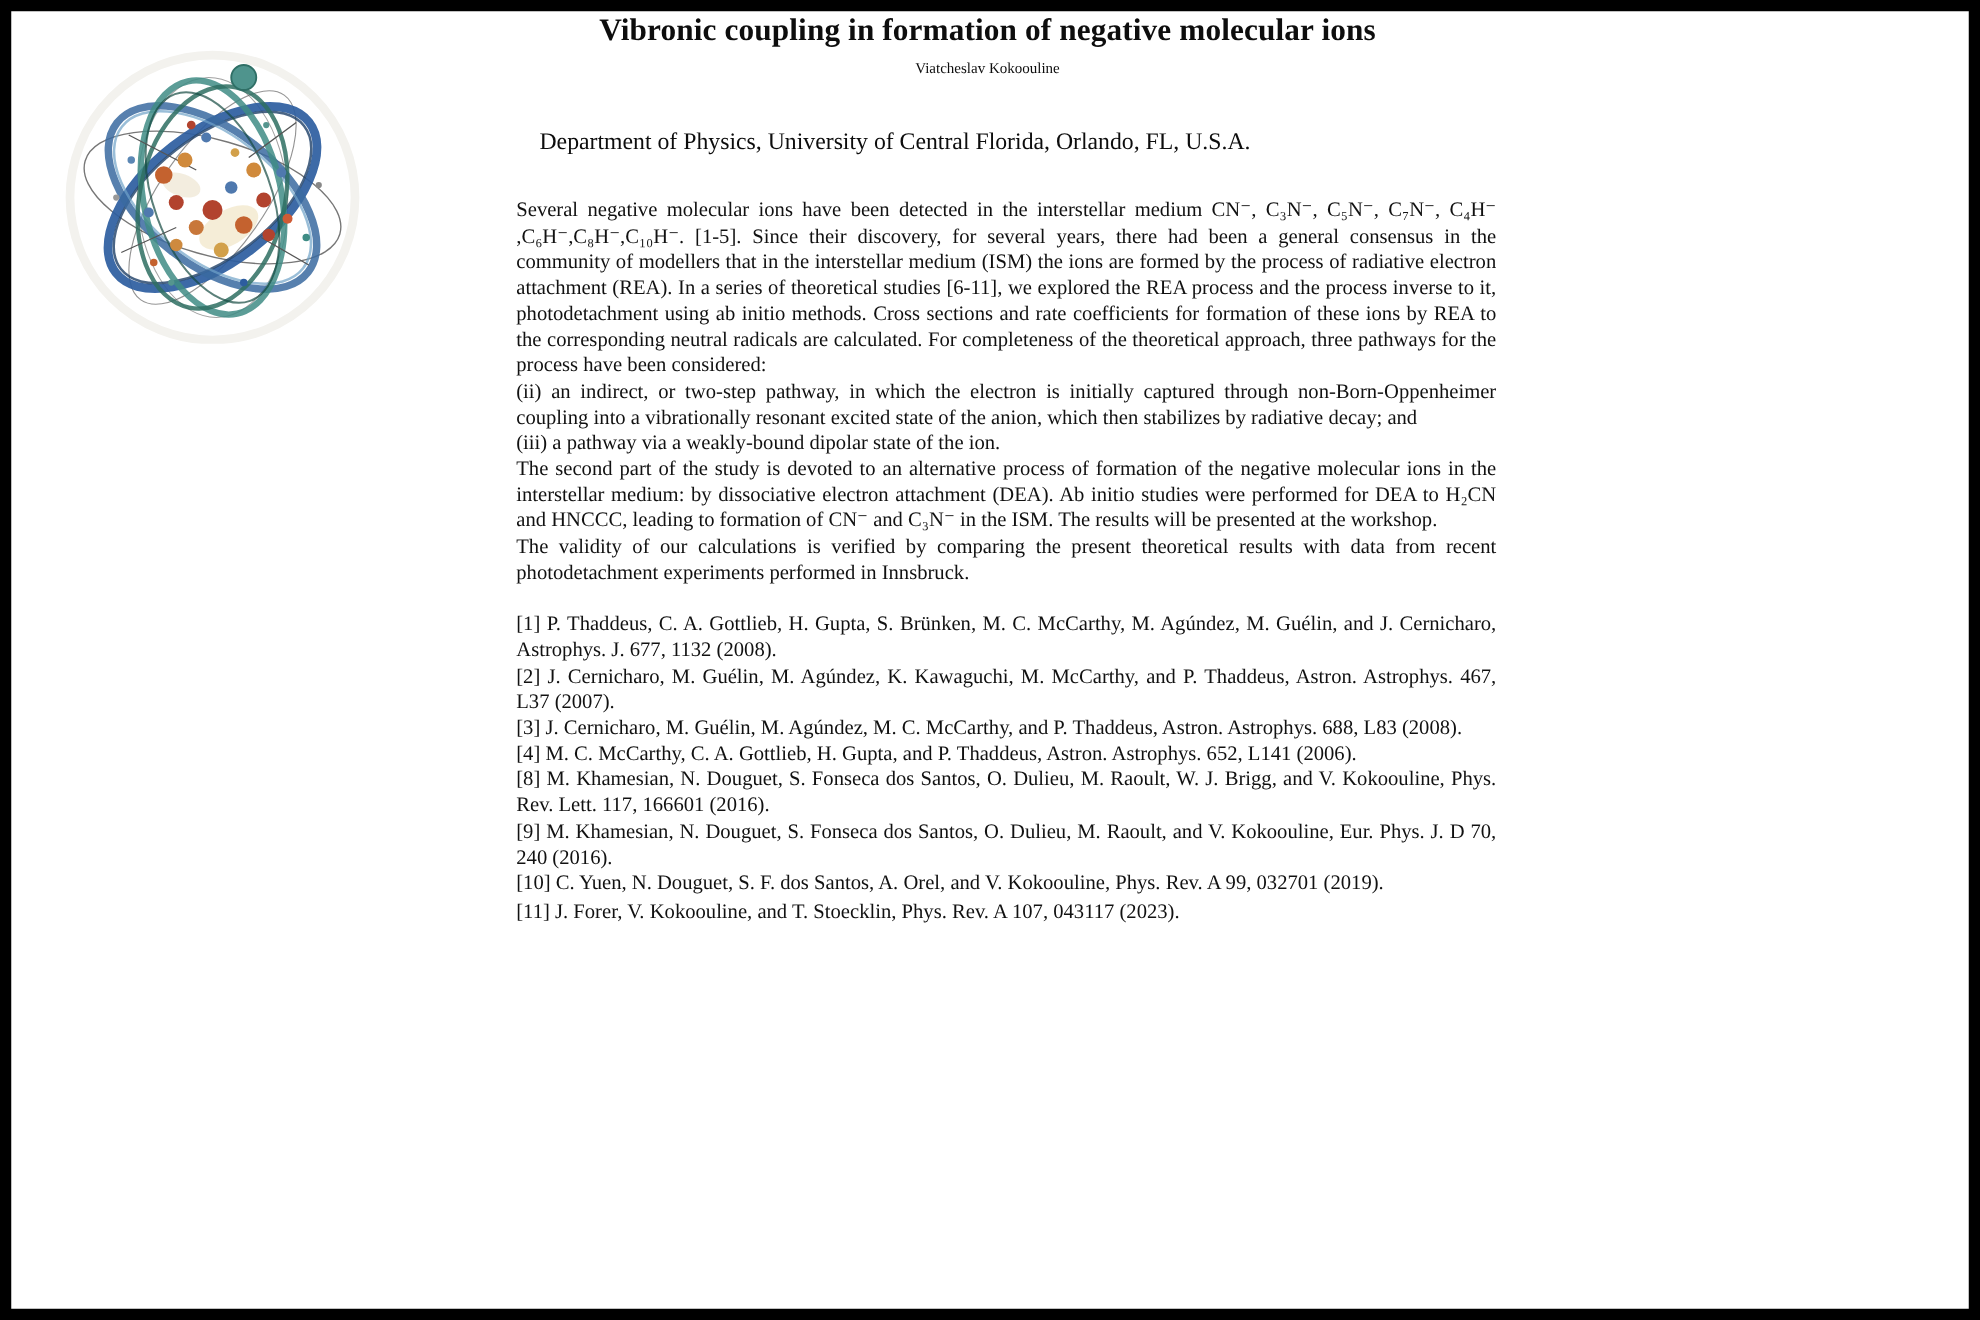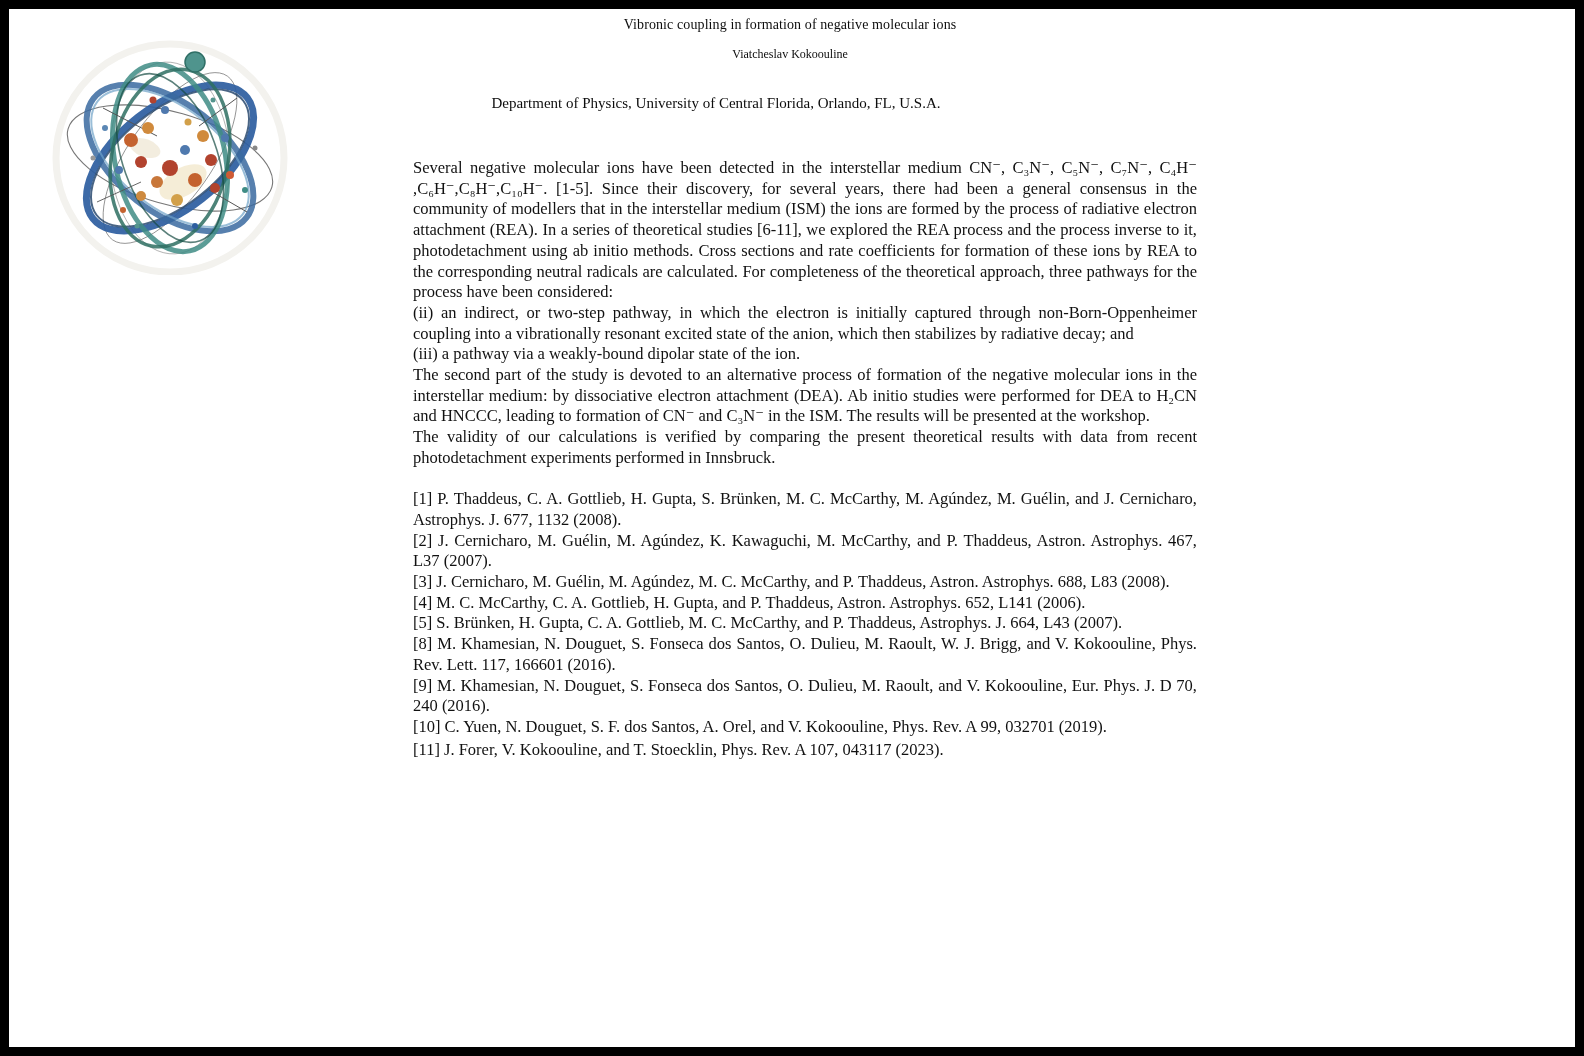--- a/index.html
+++ b/index.html
@@ -20,34 +20,34 @@
     left: 36px; top: 31px;
     width: 250px; height: 235px;
   }
   .header {
     position: absolute;
     left: 389px; top: 2px; width: 784px;
     text-align: center;
     color: #0d0d0d;
   }
   .title {
-    font-size: 14px;
-    font-weight: normal;
+    font-size: 25px;
+    font-weight: bold;
     line-height: 28px;
     letter-spacing: 0.1px;
   }
   .author {
     font-size: 12px;
     line-height: 22px;
     margin-top: 4px;
   }
   .affiliation {
-    font-size: 15px;
+    font-size: 19px;
     line-height: 18px;
-    margin-top: 29px;
+    margin-top: 40px;
     transform: translateX(-74px);
   }
   .content {
     position: absolute;
     left: 389px; top: 149px; width: 784px;
     font-size: 16.5px;
     line-height: 20.7px;
     text-align: justify;
     color: #111111;
     margin-left: 15px;
@@ -128,21 +128,20 @@
     <p>(ii) an indirect, or two-step pathway, in which the electron is initially captured through non-Born-Oppenheimer coupling into a vibrationally resonant excited state of the anion, which then stabilizes by radiative decay; and</p>
     <p>(iii) a pathway via a weakly-bound dipolar state of the ion.</p>
     <p>The second part of the study is devoted to an alternative process of formation of the negative molecular ions in the interstellar medium: by dissociative electron attachment (DEA). Ab initio studies were performed for DEA to H₂CN and HNCCC, leading to formation of CN⁻ and C₃N⁻ in the ISM. The results will be presented at the workshop.</p>
     <p>The validity of our calculations is verified by comparing the present theoretical results with data from recent photodetachment experiments performed in Innsbruck.</p>
 
     <div class="refs">
       <p>[1] P. Thaddeus, C. A. Gottlieb, H. Gupta, S. Brünken, M. C. McCarthy, M. Agúndez, M. Guélin, and J. Cernicharo, Astrophys. J. 677, 1132 (2008).</p>
       <p>[2] J. Cernicharo, M. Guélin, M. Agúndez, K. Kawaguchi, M. McCarthy, and P. Thaddeus, Astron. Astrophys. 467, L37 (2007).</p>
       <p>[3] J. Cernicharo, M. Guélin, M. Agúndez, M. C. McCarthy, and P. Thaddeus, Astron. Astrophys. 688, L83 (2008).</p>
       <p>[4] M. C. McCarthy, C. A. Gottlieb, H. Gupta, and P. Thaddeus, Astron. Astrophys. 652, L141 (2006).</p>
-      <p>[5] S. Brünken, H. Gupta, C. A. Gottlieb, M. C. McCarthy, and P. Thaddeus, Astrophys. J. 664, L43 (2007).</p>
       <p>[8] M. Khamesian, N. Douguet, S. Fonseca dos Santos, O. Dulieu, M. Raoult, W. J. Brigg, and V. Kokoouline, Phys. Rev. Lett. 117, 166601 (2016).</p>
       <p>[9] M. Khamesian, N. Douguet, S. Fonseca dos Santos, O. Dulieu, M. Raoult, and V. Kokoouline, Eur. Phys. J. D 70, 240 (2016).</p>
       <p>[10] C. Yuen, N. Douguet, S. F. dos Santos, A. Orel, and V. Kokoouline, Phys. Rev. A 99, 032701 (2019).</p>
       <p class="last">[11] J. Forer, V. Kokoouline, and T. Stoecklin, Phys. Rev. A 107, 043117 (2023).</p>
     </div>
   </div>
 
 </div>
 
 </body></html>

